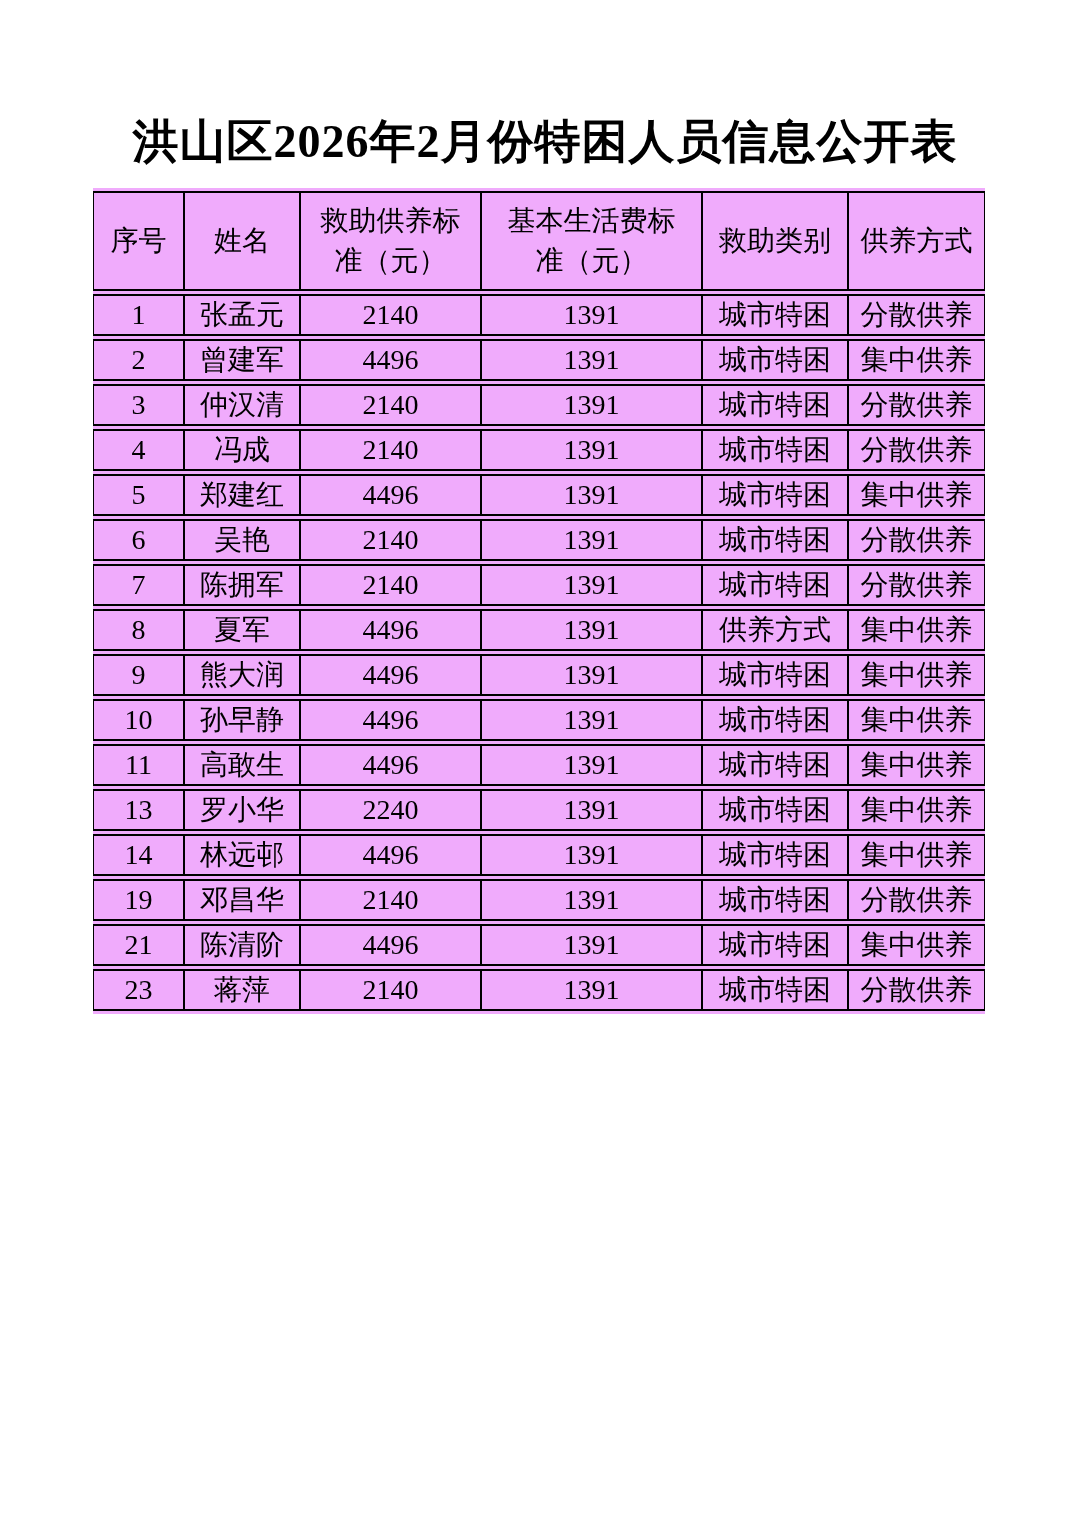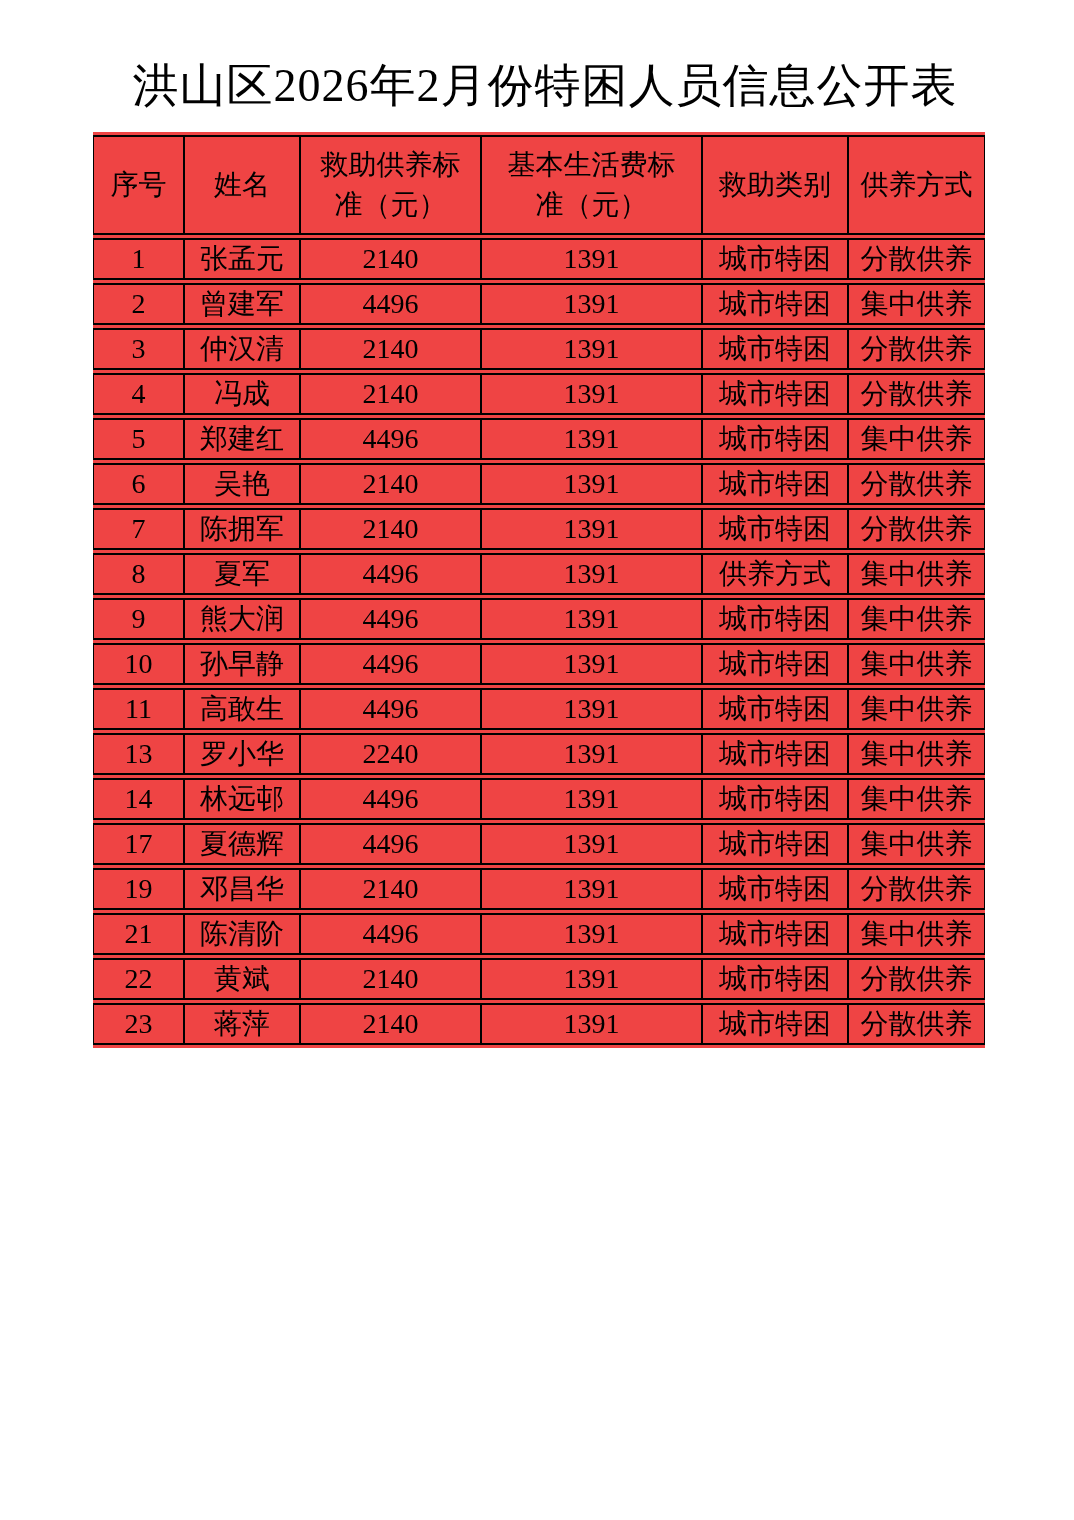--- a/index.html
+++ b/index.html
@@ -10,37 +10,37 @@
     color: #000000;
   }
   body { height: 1520px; overflow: hidden; }
   .page {
     position: relative;
     width: 1074px;
     height: 1520px;
     background: #ffffff;
   }
   .doc-title {
-    margin-top: 56px;
+    margin-top: 112px;
     text-align: center;
     font-size: 46px;
-    font-weight: normal;
+    font-weight: bold;
     letter-spacing: 1px;
     line-height: 60px;
     color: #000000;
     padding-left: 16px;
   }
   table.info-table {
     table-layout: fixed;
     width: 892px;
     margin-left: 93px;
     margin-top: 16px;
     border-collapse: separate;
     border-spacing: 0 3px;
-    background: #ef4444;
+    background: #f0abfc;
   }
   .info-table th, .info-table td {
     border-style: solid;
     border-color: #000000;
     border-width: 2px 1px 2px 1px; 
     text-align: center;
     vertical-align: middle;
     font-weight: normal;
     overflow: hidden;
   }
@@ -184,52 +184,36 @@
     </tr>
         <tr>
       <td class="num">14</td>
       <td>林远邨</td>
       <td class="num">4496</td>
       <td class="num">1391</td>
       <td>城市特困</td>
       <td>集中供养</td>
     </tr>
         <tr>
-      <td class="num">17</td>
-      <td>夏德辉</td>
-      <td class="num">4496</td>
-      <td class="num">1391</td>
-      <td>城市特困</td>
-      <td>集中供养</td>
-    </tr>
-        <tr>
       <td class="num">19</td>
       <td>邓昌华</td>
       <td class="num">2140</td>
       <td class="num">1391</td>
       <td>城市特困</td>
       <td>分散供养</td>
     </tr>
         <tr>
       <td class="num">21</td>
       <td>陈清阶</td>
       <td class="num">4496</td>
       <td class="num">1391</td>
       <td>城市特困</td>
       <td>集中供养</td>
     </tr>
         <tr>
-      <td class="num">22</td>
-      <td>黄斌</td>
-      <td class="num">2140</td>
-      <td class="num">1391</td>
-      <td>城市特困</td>
-      <td>分散供养</td>
-    </tr>
-        <tr>
       <td class="num">23</td>
       <td>蒋萍</td>
       <td class="num">2140</td>
       <td class="num">1391</td>
       <td>城市特困</td>
       <td>分散供养</td>
     </tr>
       </tbody>
   </table>
 

